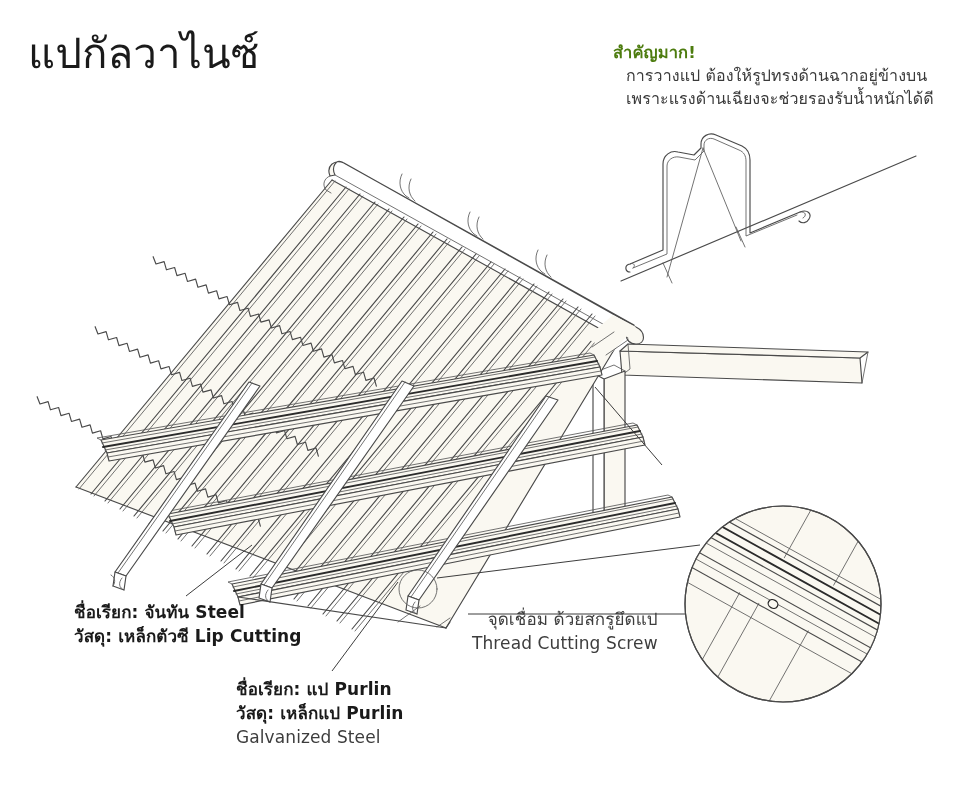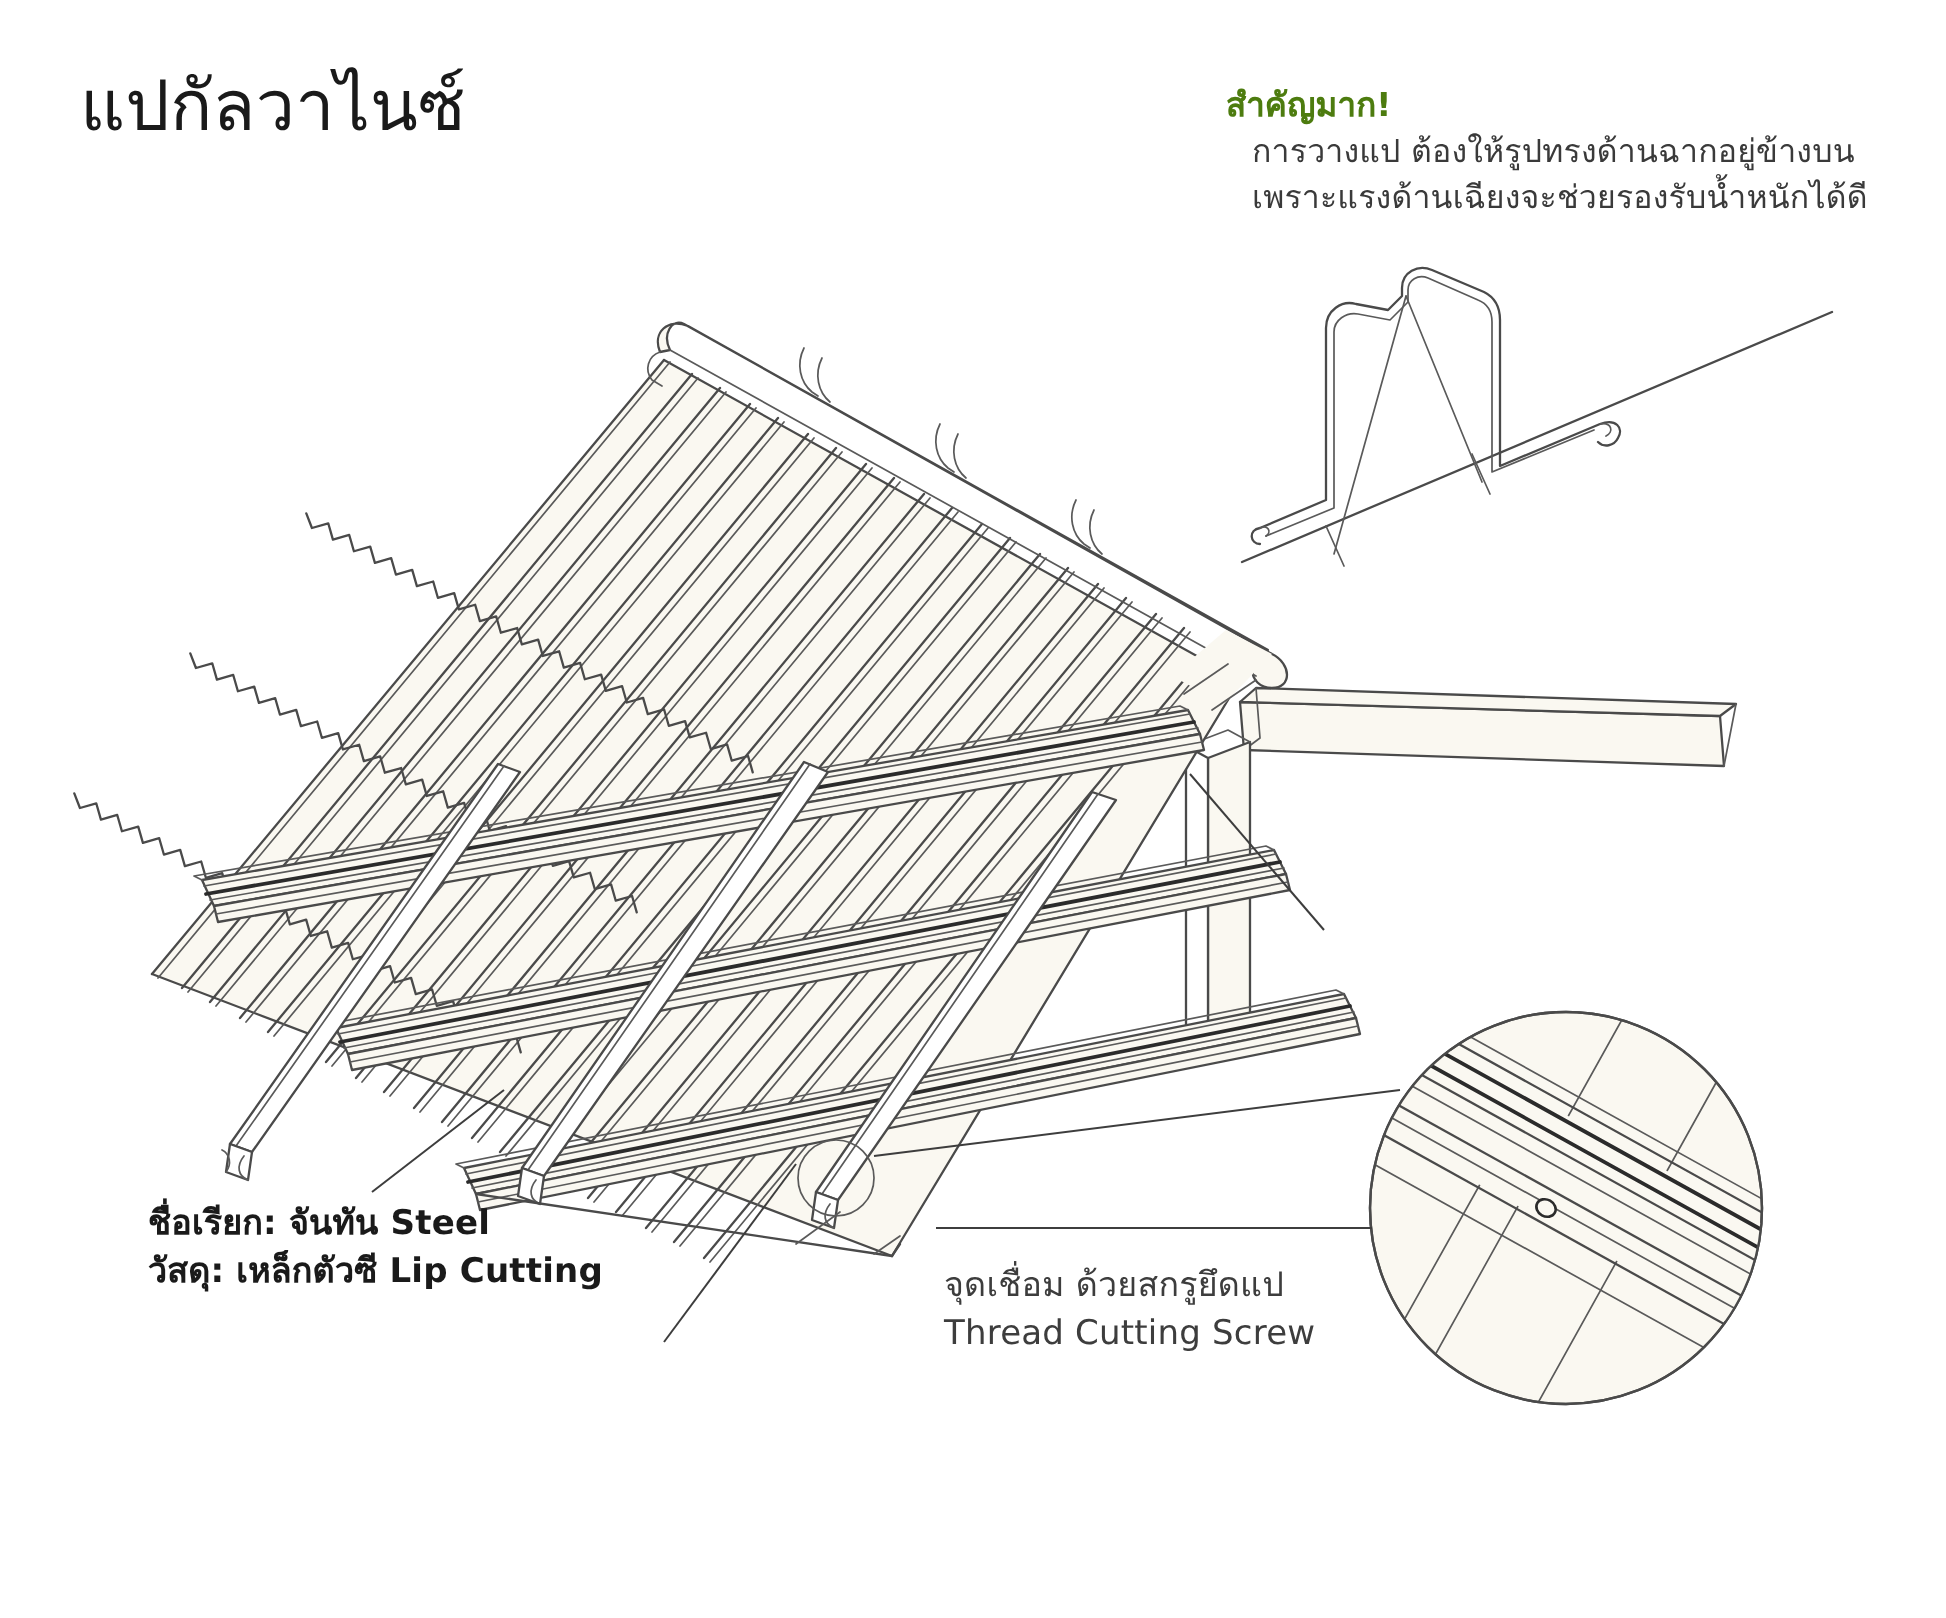--- a/index.html
+++ b/index.html
@@ -24,23 +24,23 @@
     width: 973px;
     height: 809px;
   }
   .txt {
     position: absolute;
     white-space: pre;
     color: #231f20;
     letter-spacing: 0.1px;
   }
   .title {
-    left: 40px;
+    left: 28px;
     top: 28px;
-    font-size: 35px;
+    font-size: 42px;
     line-height: 52px;
     color: #1a1a1a;
     font-weight: 400;
   }
   .note-head {
     left: 613px;
     top: 42px;
     font-size: 16.5px;
     line-height: 22px;
     font-weight: 700;
@@ -54,21 +54,21 @@
     color: #3a3a3a;
   }
   .lbl {
     font-size: 17px;
     line-height: 24px;
     color: #3d3d3d;
   }
   .lbl-angle { left: 668px; top: 436px; }
   .lbl-rafter { left: 74px; top: 600px; }
   .lbl-purlin { left: 236px; top: 677px; }
-  .lbl-screw  { left: 472px; top: 631px; }
+  .lbl-screw  { left: 472px; top: 607px; text-align: right; }
   .url {
     left: 619px;
     top: 744px;
     font-size: 25px;
     line-height: 32px;
     color: #4a4a4a;
     letter-spacing: 0.6px;
   }
   .bold { font-weight: 700; color: #1a1a1a; }
 </style>
@@ -365,18 +365,21 @@
   <div class="txt title">แปกัลวาไนซ์</div>
 
   <div class="txt note-head">สำคัญมาก!</div>
   <div class="txt note-body"><span>การวางแป ต้องให้รูปทรงด้านฉากอยู่ข้างบน</span>
 <span>เพราะแรงด้านเฉียงจะช่วยรองรับน้ำหนักได้ดี</span></div>
 
 
   <div class="txt lbl lbl-rafter"><span class="bold">ชื่อเรียก: จันทัน Steel</span>
 <span class="bold">วัสดุ: เหล็กตัวซี Lip Cutting</span></div>
 
+  <div class="txt lbl lbl-purlin"><span class="bold">ชื่อเรียก: แป Purlin</span>
+<span class="bold">วัสดุ: เหล็กแป Purlin</span>
+<span>Galvanized Steel</span></div>
 
   <div class="txt lbl lbl-screw"><span>จุดเชื่อม ด้วยสกรูยึดแป</span>
 <span>Thread Cutting Screw</span></div>
 
 
 </div>
 
 </body></html>

